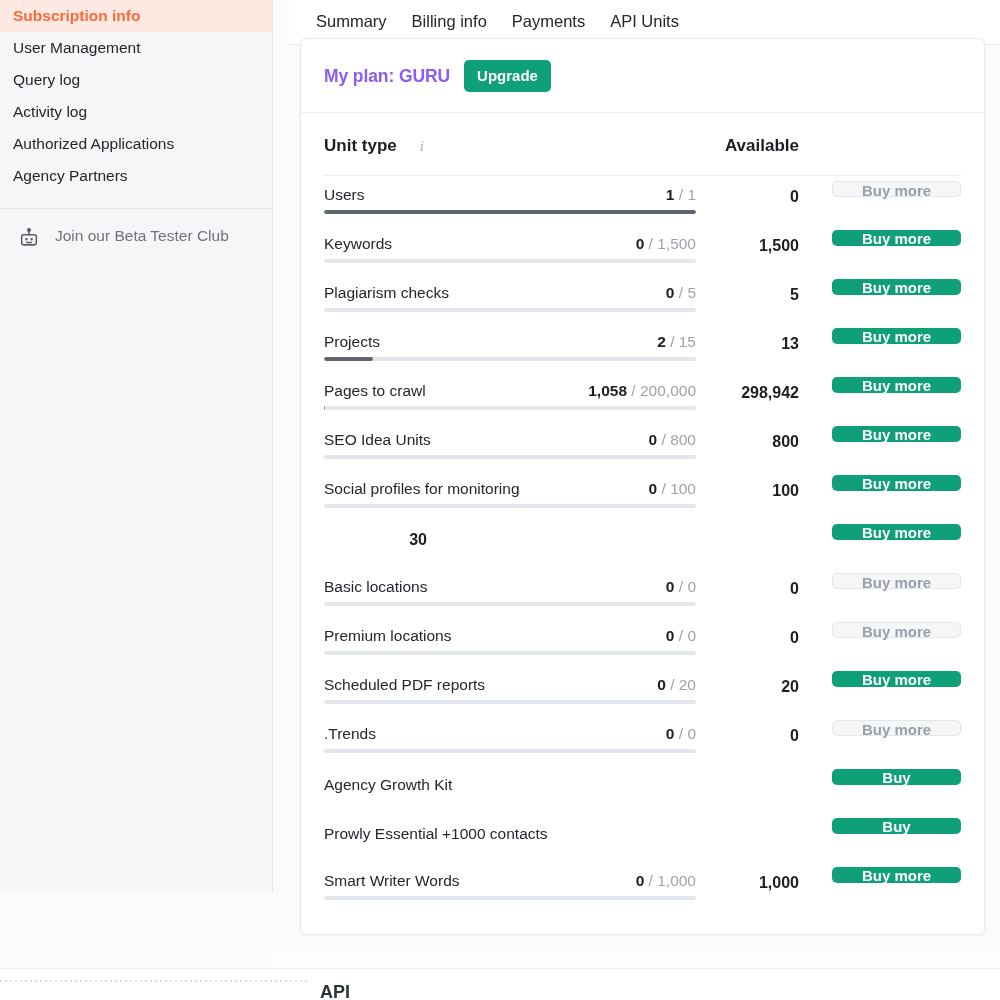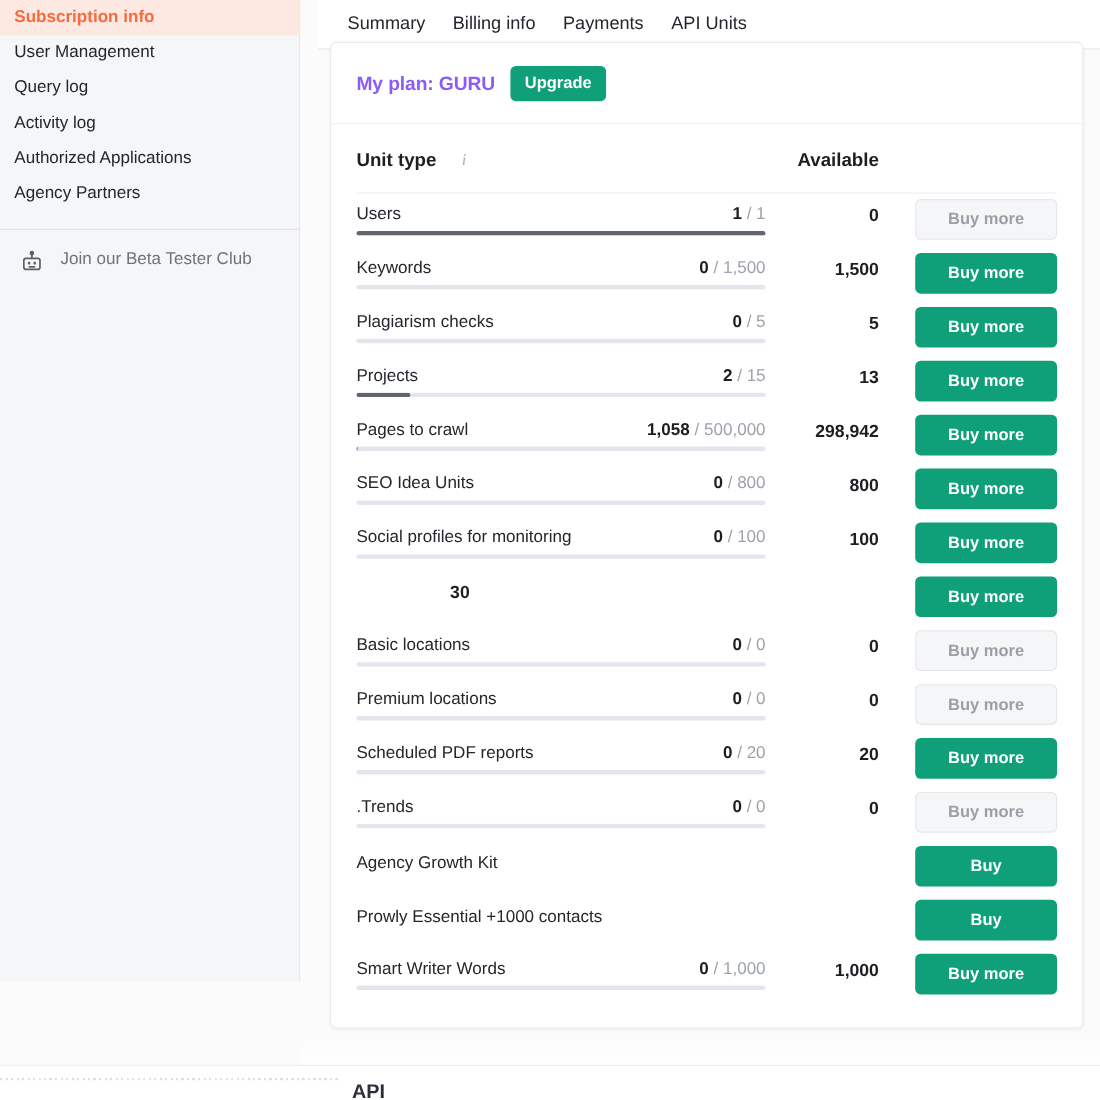--- a/index.html
+++ b/index.html
@@ -206,21 +206,21 @@
     padding-right: 2px;
   }
   .row-action {
     flex: 1;
     display: flex;
     justify-content: flex-end;
     padding-top: 5px;
   }
   .btn-buy {
     width: 129px;
-    height: 37px;
+    height: 16px;
     border-radius: 5px;
     border: none;
     background: #0fa07a;
     color: #ffffff;
     font-size: 15px;
     font-weight: bold;
     cursor: pointer;
     font-family: "Liberation Sans", sans-serif;
   }
   .btn-buy.disabled {
@@ -382,21 +382,21 @@
               </div>
               <div class="row-avail">13</div>
               <div class="row-action">
                 <button class="btn-buy">Buy more</button>
               </div>
             </div>
             <div class="row">
               <div class="row-meter">
                 <div class="meter-top">
                   <span class="meter-label">Pages to crawl</span>
-                  <span class="meter-vals"><b>1,058</b> / <span>500,000</span></span>
+                  <span class="meter-vals"><b>1,058</b> / <span>200,000</span></span>
                 </div>
                 <div class="bar">
                   <div class="bar-fill" style="width: 0.4%;"></div>
                 </div>
               </div>
               <div class="row-avail">298,942</div>
               <div class="row-action">
                 <button class="btn-buy">Buy more</button>
               </div>
             </div>

